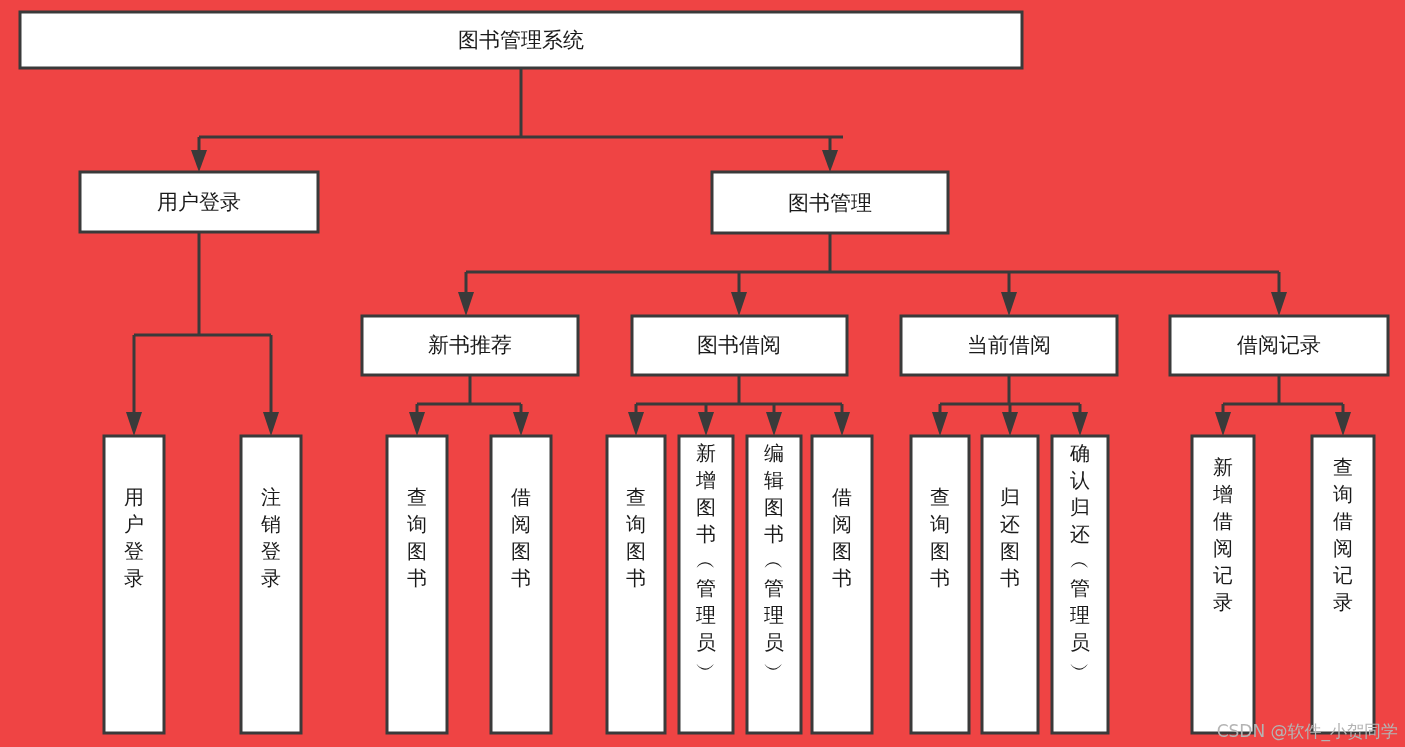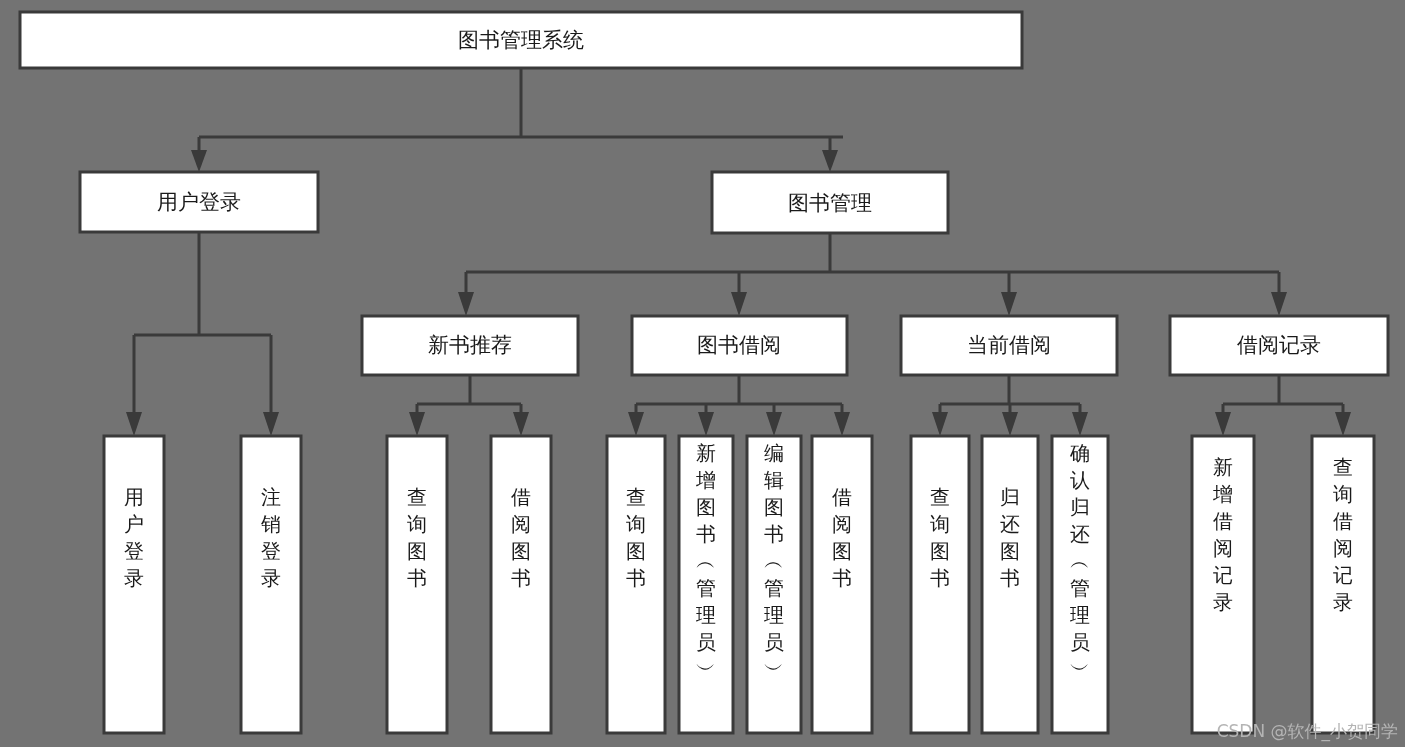--- a/index.html
+++ b/index.html
@@ -11,21 +11,21 @@
   body {
     width: 1405px;
     height: 747px;
     overflow: hidden;
     font-family: "DejaVu Sans", "Liberation Sans", sans-serif;
   }
   #diagram-root {
     position: relative;
     width: 1405px;
     height: 747px;
-    background: #737373;
+    background: #ef4444;
   }
   svg.diagram-canvas {
     position: absolute;
     left: 0;
     top: 0;
     width: 1405px;
     height: 747px;
     display: block;
   }
   .node-box {

